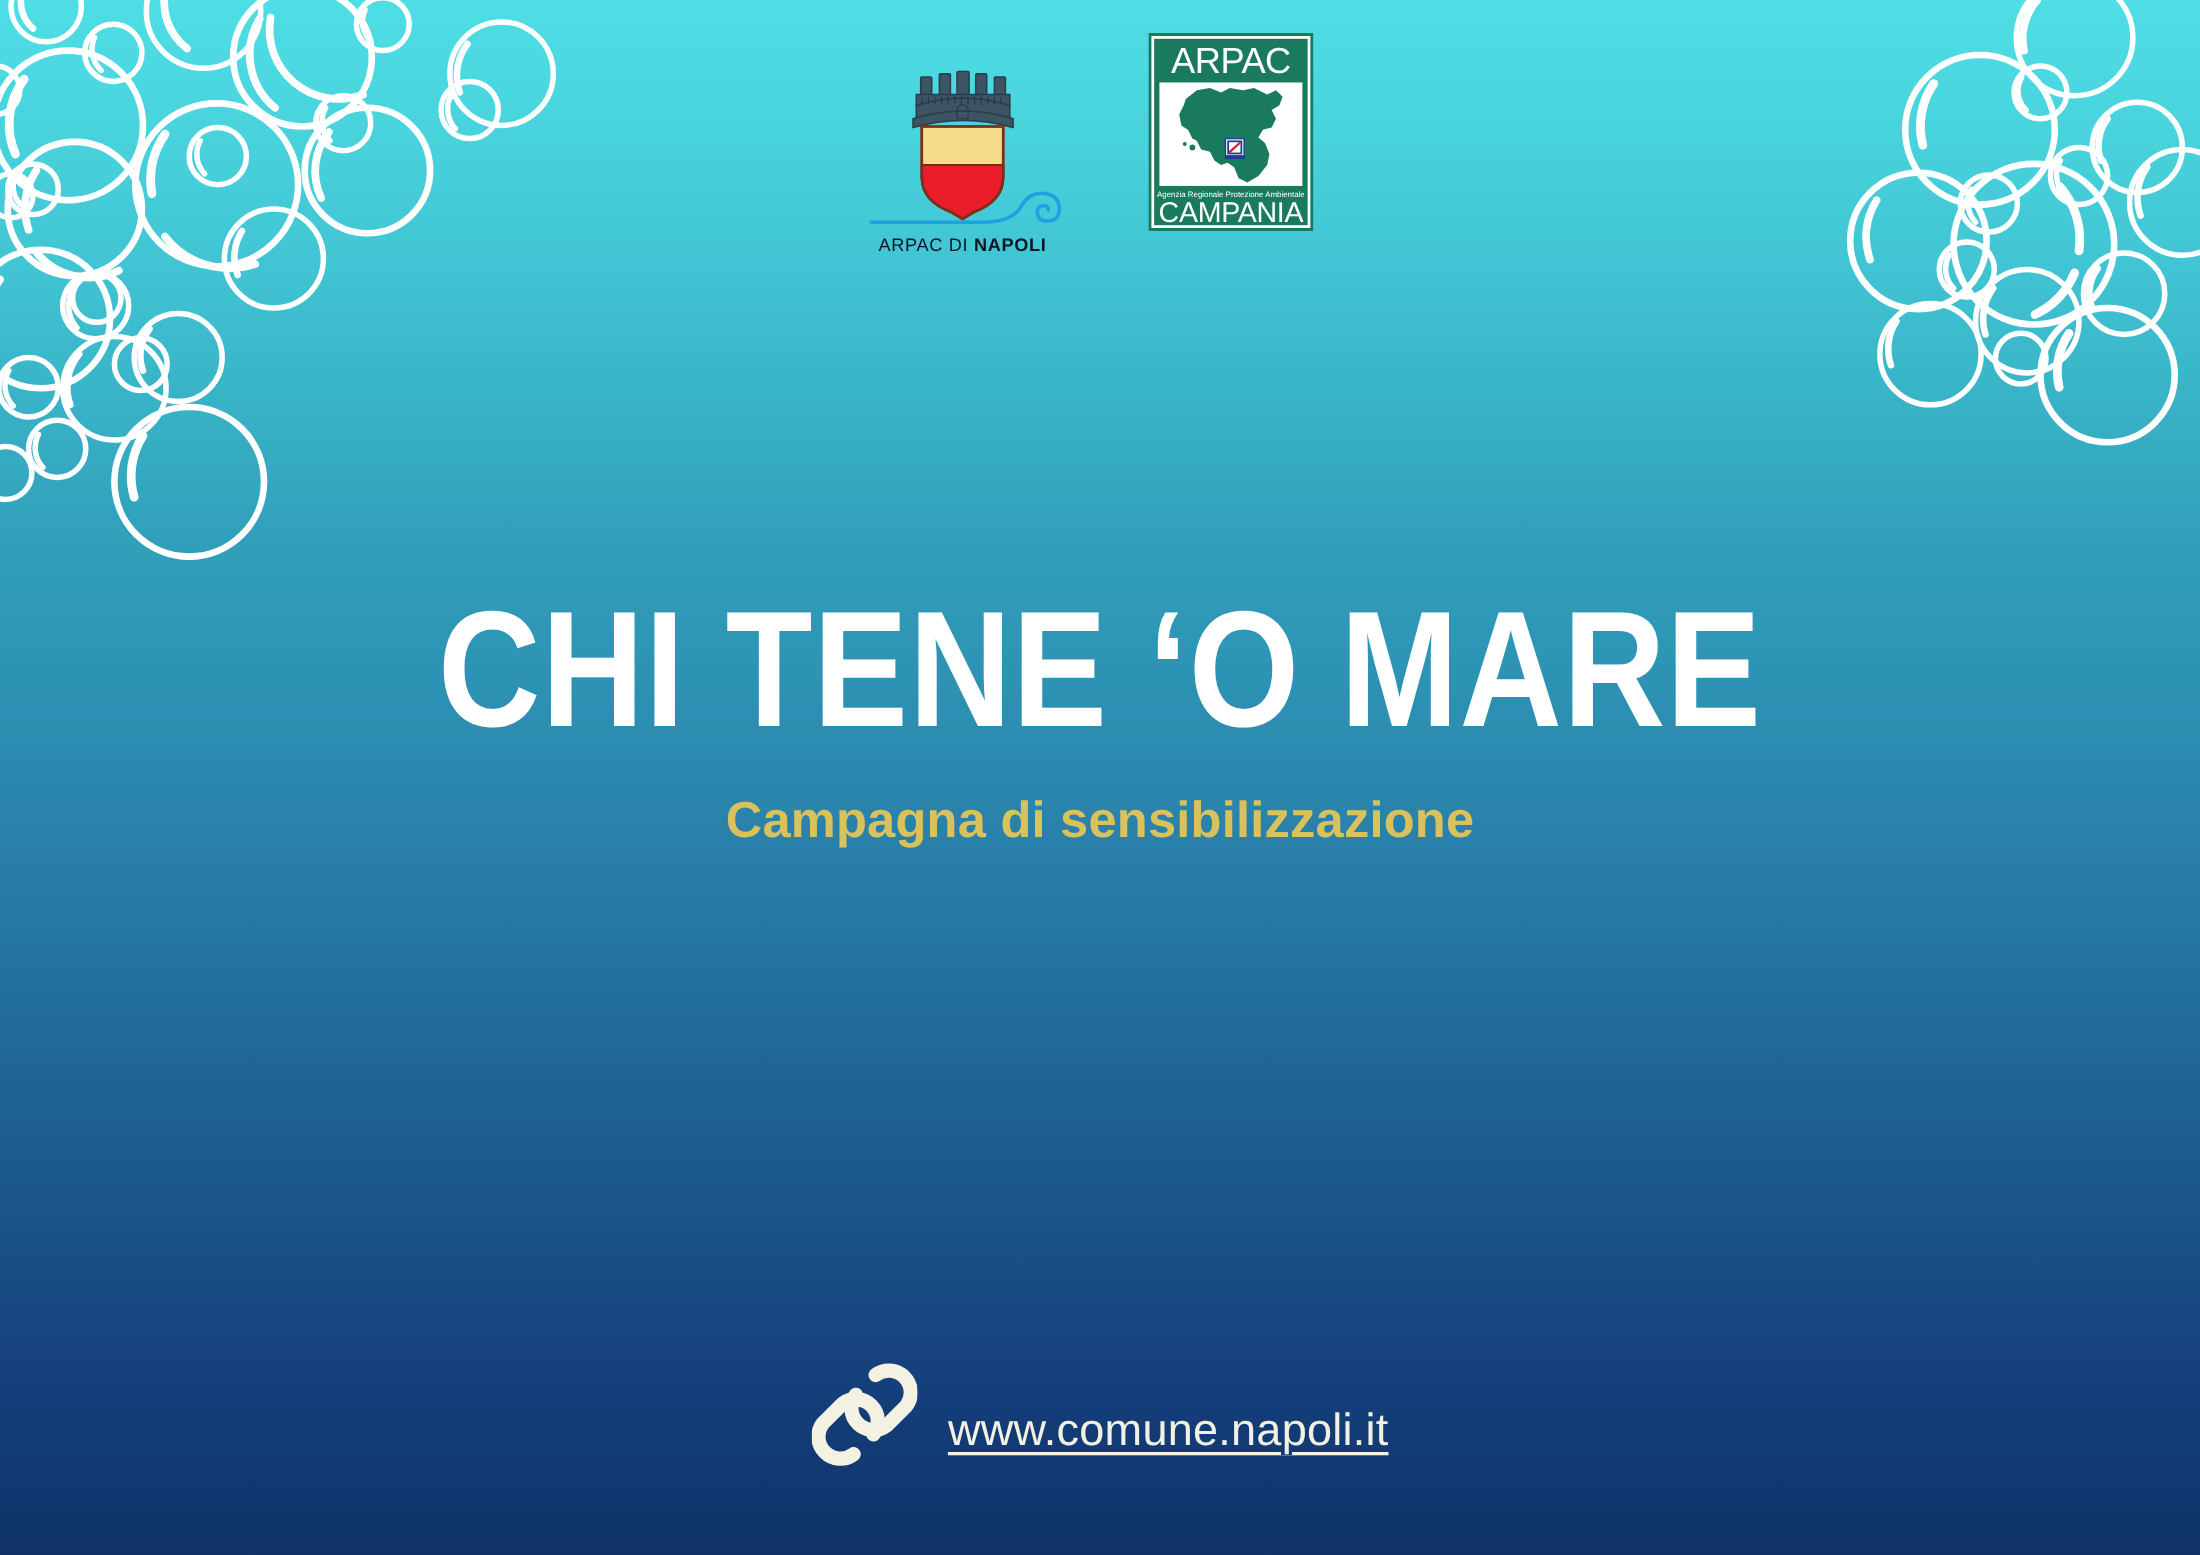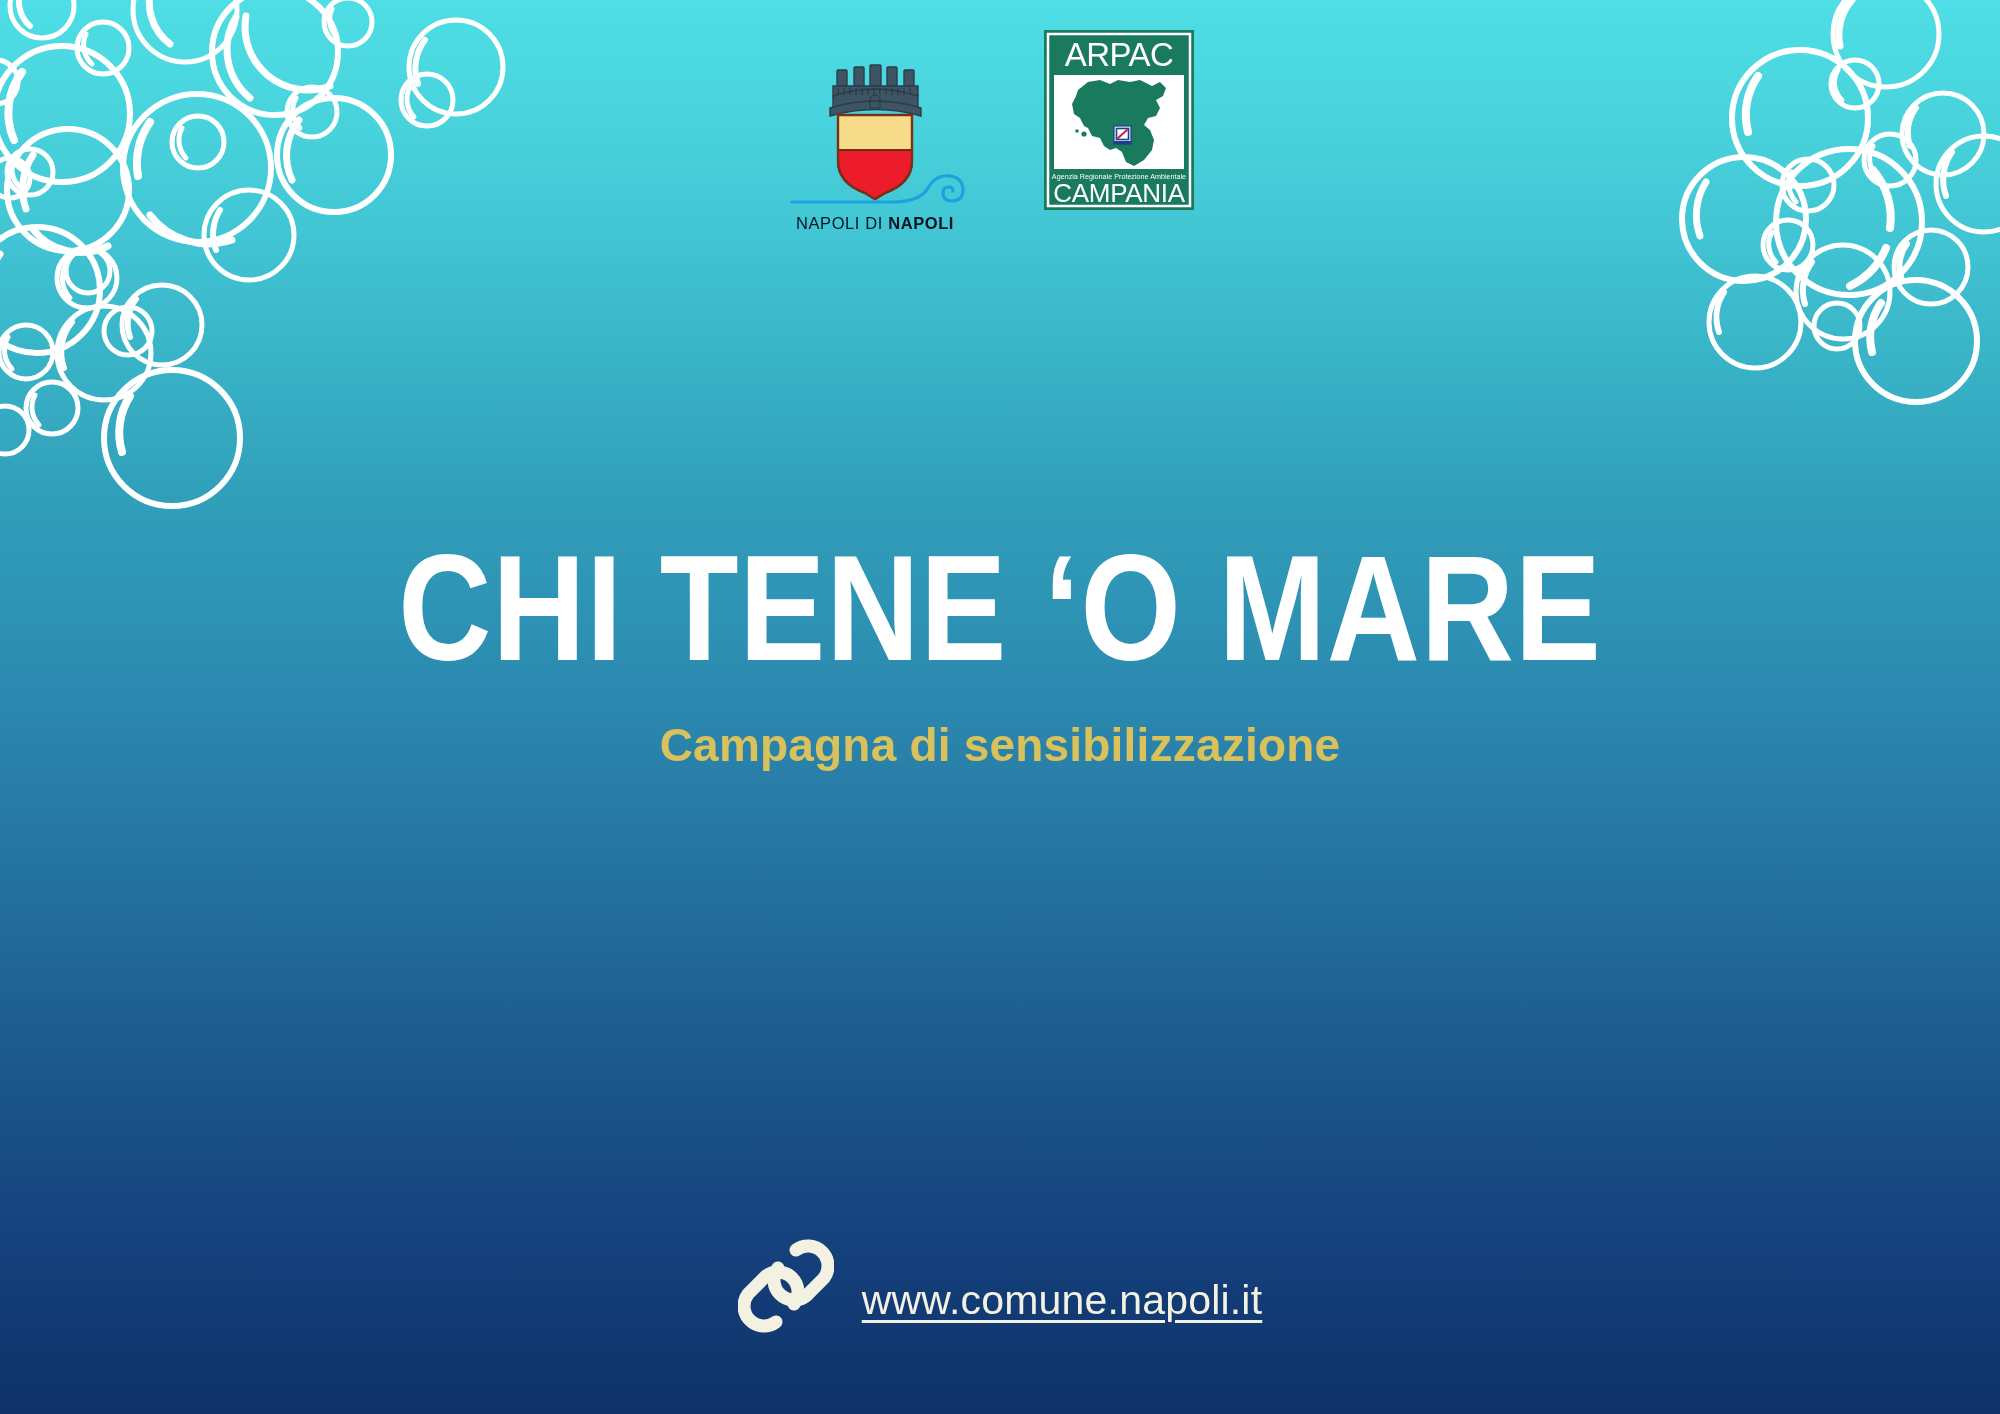--- a/index.html
+++ b/index.html
@@ -291,21 +291,21 @@
           <path d="M58 85 h74 v78 q0 0 0 0 l-10 6 l-10 -6 z" fill="none"></path>
           <path d="M58 85 h74 v46 q0 22 -27 32 l-10 6 l-10 -6 q-27 -10 -27 -32 z" fill="none" stroke="#7b3018" stroke-width="2.4"></path>
 
           <g fill="none" stroke="#1ba2e0" stroke-width="3.2" stroke-linecap="round">
             <path d="M12 172 H112 q28 0 36 -14 q8 -14 22 -12"></path>
             <path d="M170 146 q13 2 13 14 q0 11 -11 11 q-9 0 -9 -8 q0 -6 6 -6 q4 0 4 4"></path>
           </g>
         </svg>
       </div>
       <div class="napoli-name">
-        <span>NAPOLI DI </span><b>NAPOLI</b>
+        <span>ARPAC DI </span><b>NAPOLI</b>
       </div>
     </div>
 
     <div class="logo-arpac">
       <svg viewBox="0 0 150 180" aria-hidden="true">
         <rect x="0" y="0" width="150" height="180" fill="#1a7a5e"></rect>
         <rect x="4" y="4" width="142" height="172" fill="none" stroke="#ffffff" stroke-width="2.5"></rect>
 
         <text x="75" y="36" text-anchor="middle" font-family="Liberation Sans, sans-serif" font-size="33" font-weight="400" fill="#ffffff" letter-spacing="-0.5">ARPAC</text>
 

